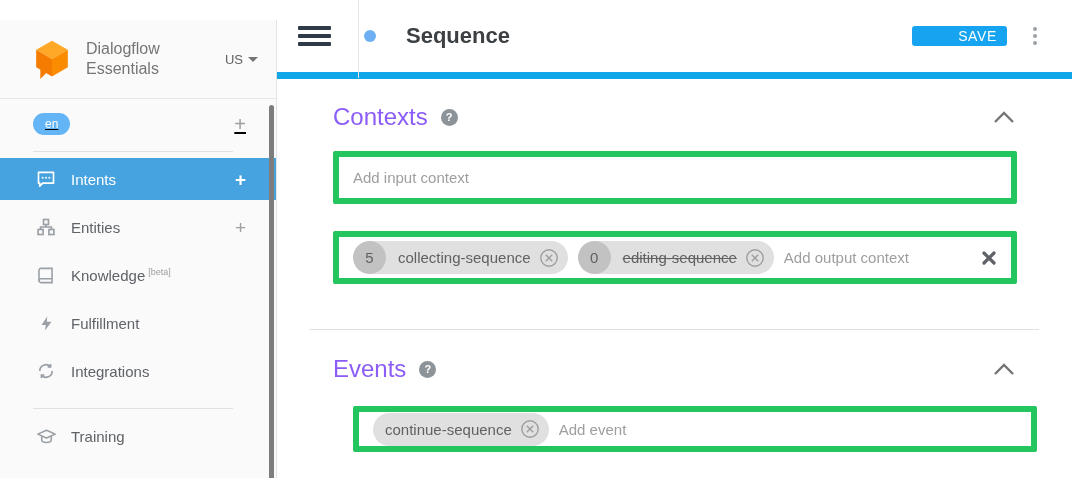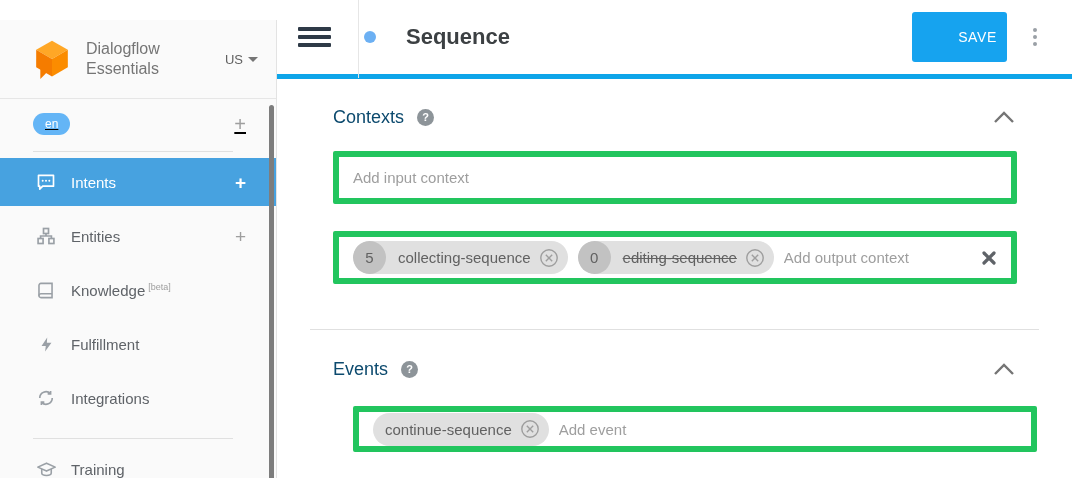--- a/index.html
+++ b/index.html
@@ -25,51 +25,51 @@
   .gear { margin-left:22px; cursor:pointer; display:flex; }
 
   .lang-row { display:flex; align-items:center; padding:14px 30px 0 33px;text-decoration:underline; }
   .lang-badge { background:#64b5f6; color:#fff; font-size:12px; border-radius:12px;
     padding:4px 12px; }
   .plus-gray { margin-left:auto; color:#9e9e9e; font-size:20px; font-weight:400;
     cursor:pointer; line-height:1; }
   .side-divider { border-top:1px solid #e0e0e0; margin:16px 43px 0 33px; }
 
   .nav { margin-top:6px; }
-  .nav-item { display:flex; align-items:center; height:48px; padding:0 30px 0 35px;
+  .nav-item { display:flex; align-items:center; height:42px; padding:0 30px 0 35px;
     cursor:pointer; color:#5f6368; font-size:15px; }
   .nav-item .nav-icon { width:22px; display:flex; justify-content:center; margin-right:14px; }
   .nav-item.active { background:#47a2e0; color:#fff; }
   .nav-item .nav-plus { margin-left:auto; font-size:19px; color:#9e9e9e; line-height:1; }
   .nav-item.active .nav-plus { color:#fff; font-weight:700; }
   .nav-gap { height:6px; }
   .beta { font-size:9px; color:#9e9e9e; vertical-align:super; margin-left:3px; }
 
   .scroll-thumb { position:absolute; top:85px; right:2px; width:5px; height:393px;
     background:#7d7d7d; border-radius:3px; }
 
   
   .main { position:relative; flex:1; height:478px; background:#fff; }
-  .topbar { position:relative; height:79px; border-bottom:5px solid #0ea5e9;
+  .topbar { position:relative; height:79px; border-bottom:7px solid #0ea5e9;
     display:flex; align-items:center; }
   .hamburger { margin-left:21px; width:33px; cursor:pointer; }
   .hamburger div { height:4px; background:#2e3a47; margin:4px 0; border-radius:1px; }
   .top-vdiv { position:absolute; left:81px; top:0; width:1px; height:78px; background:#e6e6e6; }
   .title-dot { width:12px; height:12px; border-radius:50%; background:#6cb0f3;
     margin-left:33px; }
   .page-title { margin-left:30px; color:#3c4043; font-size:22px; }
-  .save-btn { margin-left:auto; width:95px; height:50px; background:#16a3ef; color:#fff;
+  .save-btn { margin-left:auto; width:95px; height:20px; background:#16a3ef; color:#fff;
     border:none; border-radius:3px; font-size:14px; letter-spacing:.6px; cursor:pointer;
     font-family:"Liberation Sans", sans-serif;padding-left:36px; }
   .kebab { margin:0 31px 0 22px; cursor:pointer; padding:4px; }
   .kebab div { width:4px; height:4px; border-radius:50%; background:#9aa0a6; margin:3px 0; }
 
   .content { padding:0 55px 0 56px; }
   .section-head { display:flex; align-items:center; margin-top:26px; height:24px; }
-  .section-title { color:#0c4a6e; font-size:18px; }
+  .section-title { color:#8b5cf6; font-size:24px; }
   .help-icon { width:17px; height:17px; border-radius:50%; background:#8d9499; color:#fff;
     font-size:11px; font-weight:700; display:flex; align-items:center; justify-content:center;
     margin-left:13px; cursor:pointer; }
   .chevron { margin-left:auto; margin-right:2px; cursor:pointer; display:flex; }
 
   .box-input { margin-top:22px; height:53px; width:100%; border:6px solid #22c55e;
     border-radius:2px; display:flex; align-items:center; padding:0 14px; background:#fff; }
   .box-input input { flex:1; border:none; outline:none; font-size:15px; color:#424242;
     font-family:"Liberation Sans", sans-serif; background:transparent; min-width:40px; }
   .box-input input::placeholder { color:#9e9e9e; }

